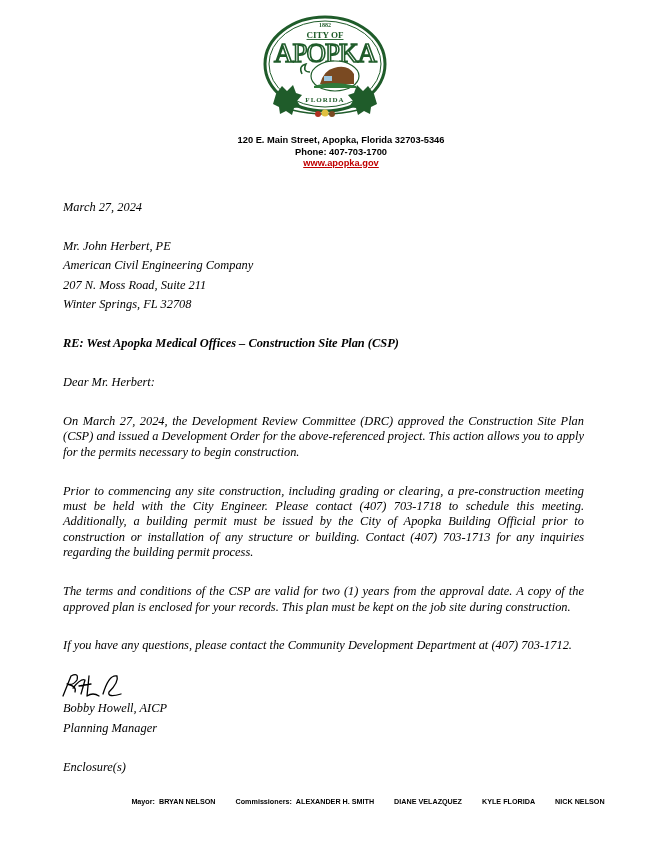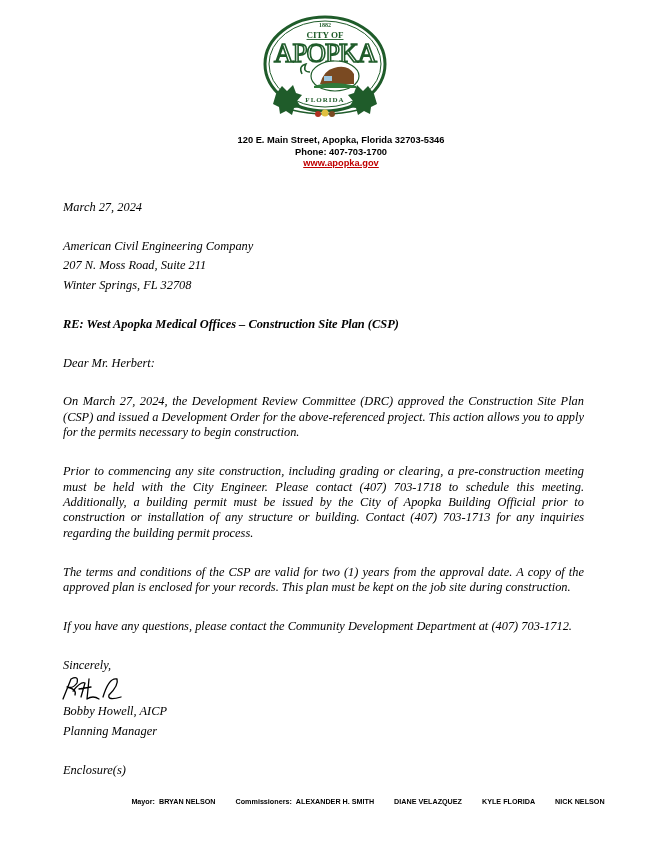--- a/index.html
+++ b/index.html
@@ -63,20 +63,21 @@
     <div>120 E. Main Street, Apopka, Florida 32703-5346</div>
     <div>Phone: 407-703-1700</div>
     <div><a>www.apopka.gov</a></div>
   </div>
 
   <div class="body">
     <p>March 27, 2024</p>
     <div class="gap"></div>
 
     <div>
+      <p>Mr. John Herbert, PE</p>
       <p>American Civil Engineering Company</p>
       <p>207 N. Moss Road, Suite 211</p>
       <p>Winter Springs, FL 32708</p>
     </div>
     <div class="gap"></div>
 
     <p class="re">RE: West Apopka Medical Offices – Construction Site Plan (CSP)</p>
     <div class="gap"></div>
 
     <p>Dear Mr. Herbert:</p>
@@ -87,21 +88,20 @@
 
     <p class="justify">Prior to commencing any site construction, including grading or clearing, a pre-construction meeting must be held with the City Engineer.  Please contact (407) 703-1718 to schedule this meeting.  Additionally, a building permit must be issued by the City of Apopka Building Official prior to construction or installation of any structure or building.  Contact (407) 703-1713 for any inquiries regarding the building permit process.</p>
     <div class="gap"></div>
 
     <p class="justify">The terms and conditions of the CSP are valid for two (1) years from the approval date.  A copy of the approved plan is enclosed for your records.  This plan must be kept on the job site during construction.</p>
     <div class="gap"></div>
 
     <p>If you have any questions, please contact the Community Development Department at (407) 703-1712.</p>
     <div class="gap"></div>
 
-    <p>Sincerely,</p>
     <div class="sig">
       <svg width="70" height="30" viewBox="0 0 70 30">
         <path d="M4 26 L12 6 Q20 2 18 10 Q14 16 8 14 Q18 16 16 22 M14 18 Q22 8 26 10 L22 24 M20 16 L32 14 M30 6 L28 26 Q34 22 40 26 M44 24 Q50 4 58 6 Q60 12 50 22 Q48 28 62 24" fill="none" stroke="#000" stroke-width="1.3" stroke-linecap="round" stroke-linejoin="round"></path>
       </svg>
     </div>
     <p>Bobby Howell, AICP</p>
     <p>Planning Manager</p>
     <div class="gap"></div>
 
     <p>Enclosure(s)</p>

